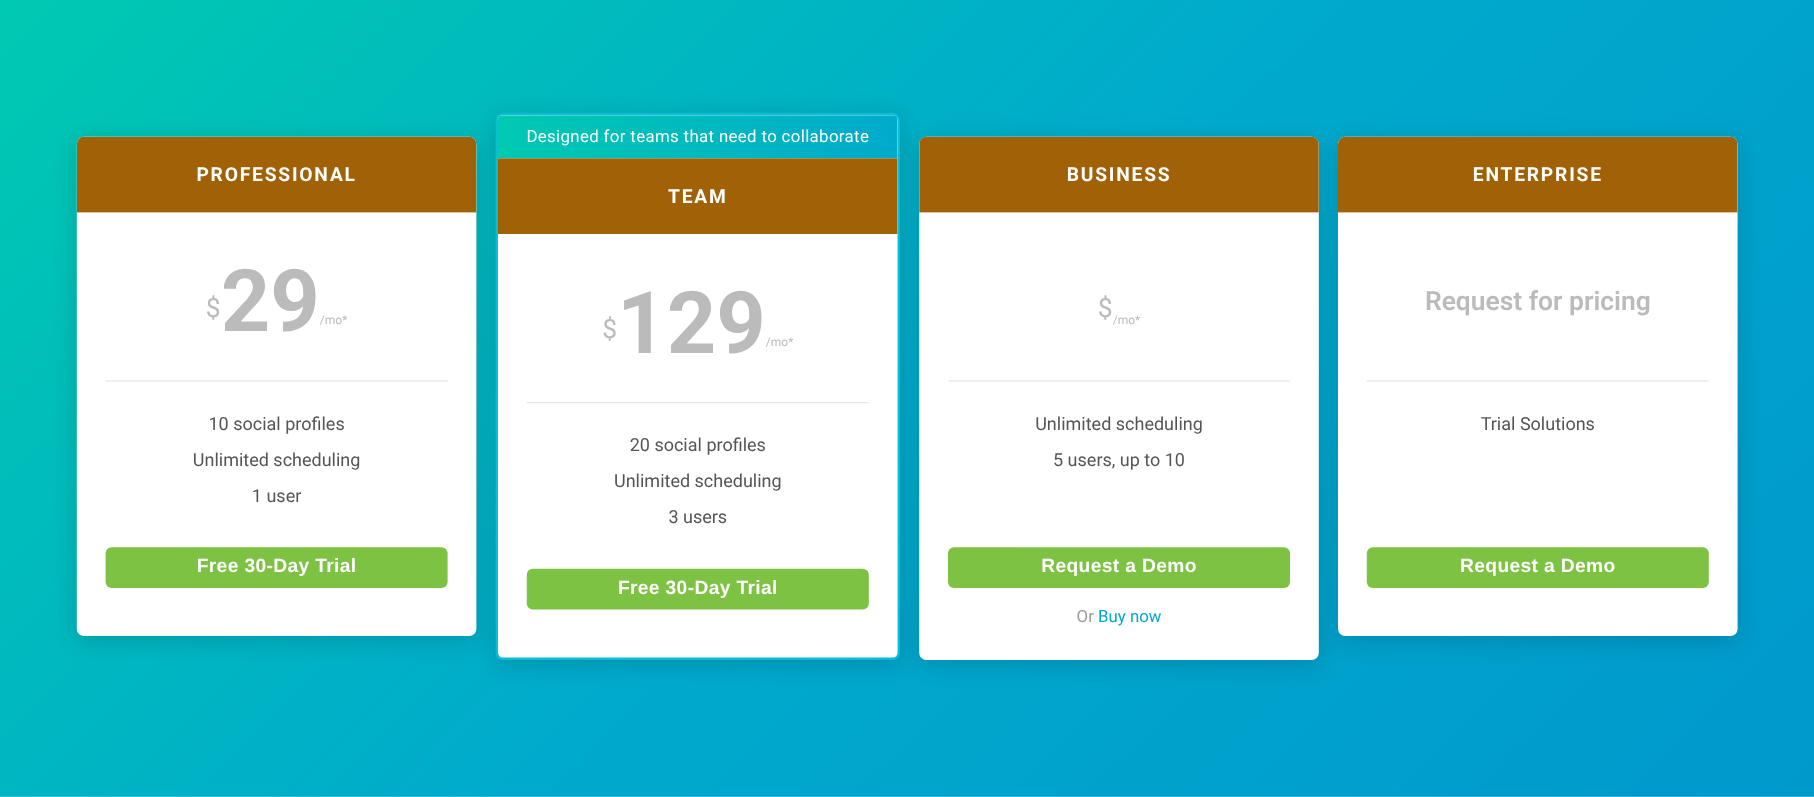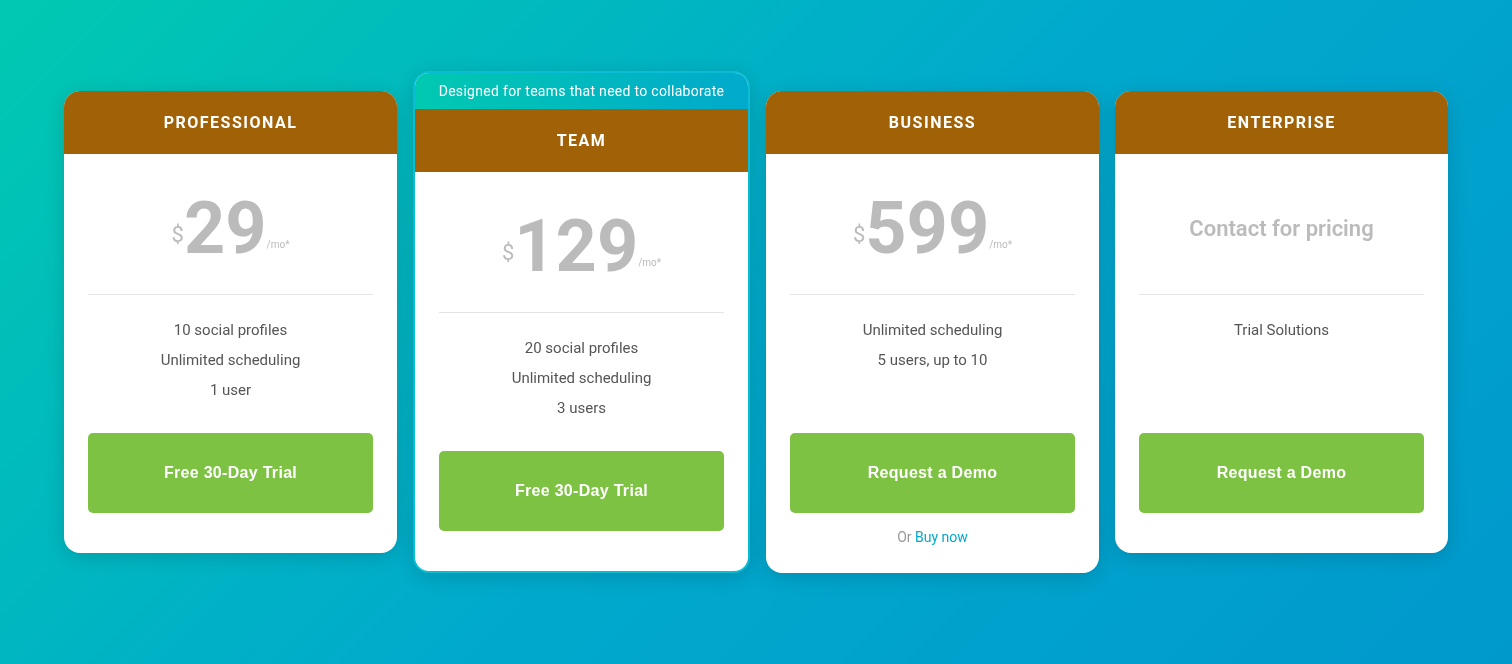--- a/index.html
+++ b/index.html
@@ -17,21 +17,21 @@
     .pricing-container {
       display: flex;
       gap: 0;
       align-items: flex-start;
       max-width: 1400px;
       width: 100%;
     }
 
     .pricing-card {
       background: #fff;
-      border-radius: 16px;
+      border-radius: 6px;
       flex: 1;
       overflow: hidden;
       box-shadow: 0 4px 20px rgba(0,0,0,0.15);
       margin: 0 8px;
       position: relative;
     }
 
     .pricing-card.featured {
       margin-top: -20px;
       border: 2px solid #0bbdd4;
@@ -116,21 +116,21 @@
       text-align: center;
       margin-bottom: 28px;
       min-height: 90px;
     }
 
     .cta-button {
       background: #7dc242;
       color: #fff;
       border: none;
       border-radius: 5px;
-      padding: 31px 0;
+      padding: 8px 0;
       width: 100%;
       font-size: 16px;
       font-weight: 700;
       cursor: pointer;
       letter-spacing: 0.3px;
       margin-bottom: 12px;
     }
 
     .buy-now-area {
       font-size: 14px;
@@ -181,39 +181,38 @@
           <div>3 users</div>
         </div>
         <button class="cta-button">Free 30-Day Trial</button>
       </div>
     </div>
     <div class="pricing-card">
       <div class="card-header">BUSINESS</div>
       <div class="card-body">
         <div class="price-area">
           <span class="price-currency">$</span>
-          <span class="price-amount">599</span>
           <span class="price-period">/mo*</span>
         </div>
         <div class="divider"></div>
         <div class="features">
           <div>Unlimited scheduling</div>
           <div>5 users, up to 10</div>
         </div>
         <button class="cta-button">Request a Demo</button>
         <div class="buy-now-area">
       <span>Or </span><a class="buy-now-link">Buy now</a>
     </div>
       </div>
     </div>
     <div class="pricing-card">
       <div class="card-header">ENTERPRISE</div>
       <div class="card-body">
         <div class="price-area">
-          <div class="price-contact">Contact for pricing</div>
+          <div class="price-contact">Request for pricing</div>
         </div>
         <div class="divider"></div>
         <div class="features">
           <div>Trial Solutions</div>
         </div>
         <button class="cta-button">Request a Demo</button>
       </div>
     </div>
   </div>
 

